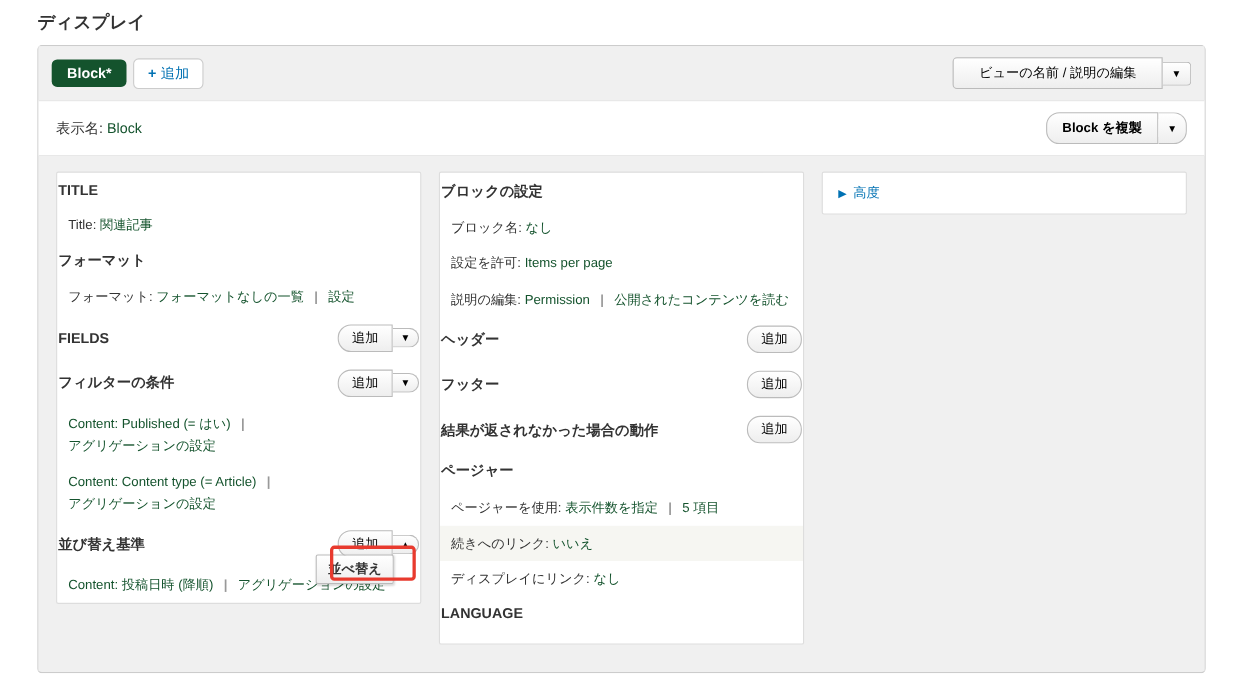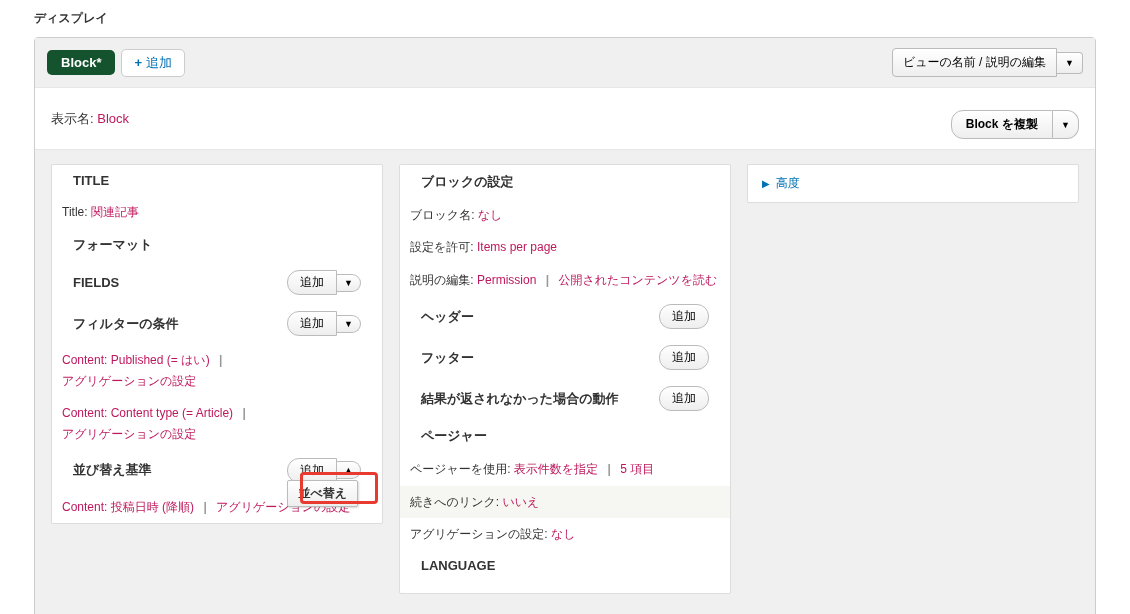--- a/index.html
+++ b/index.html
@@ -1,40 +1,40 @@
 <!DOCTYPE html>
 <html><head>
 <meta charset="utf-8">
 <style>
 * { box-sizing: border-box; margin: 0; padding: 0; }
 body { font-family: "Lucida Grande", "Lucida Sans Unicode", Arial, sans-serif; font-size: 12px; color: #333; background: #fff; }
 .page { width: 1130px; }
-.page-title { font-size: 12px; font-weight: bold; padding: 10px 14px 10px 34px; color: #333; }
+.page-title { font-size: 16px; font-weight: bold; padding: 10px 14px 10px 34px; color: #333; }
 .outer { border: 1px solid #ccc; margin: 0 34px; background: #f0f0f0; border-radius: 4px; padding-bottom: 1px; }
 
 .tabs-row { display: flex; align-items: center; justify-content: space-between; padding: 10px 12px; background: #f0f0f0; }
 .tabs-left { display: flex; align-items: center; gap: 6px; }
 .tab-chip { background: #14532d; color: #fff; border-radius: 5px; padding: 5px 14px; font-size: 13px; font-weight: bold; cursor: pointer; }
 .btn { display: inline-flex; align-items: center; background: #fff; border: 1px solid #ccc; border-radius: 5px; padding: 4px 12px; font-size: 13px; cursor: pointer; color: #0071b3; gap: 4px; }
 .plus { font-weight: bold; }
 .edit-view-row { display:flex; align-items:center; }
-.edit-view-btn { background: linear-gradient(#fff,#eee); border:1px solid #bbb; border-radius:4px 0 0 4px; padding:5px 10px; font-size:12px; cursor:pointer; }
+.edit-view-btn { background: linear-gradient(#fff,#eee); border:1px solid #bbb; border-radius:4px 0 0 4px; padding:5px 23px; font-size:12px; cursor:pointer; }
 .edit-view-dd { background: linear-gradient(#fff,#eee); border:1px solid #bbb; border-left:none; border-radius:0 4px 4px 0; padding:5px 8px; font-size:9px; cursor:pointer; }
 
 .name-row { background:#fff; border-top:1px solid #e6e6e6; border-bottom:1px solid #e6e6e6; padding:10px 16px; display:flex; align-items:center; justify-content:space-between; margin:0; }
 .name-row .lbl { font-size:13px; }
-.link { color:#be185d; cursor:pointer; }
-.clone-row { display:flex;margin-top:12px; }
+.link { color:#14532d; cursor:pointer; }
+.clone-row { display:flex; }
 .clone-btn { background: linear-gradient(#fff,#eee); border:1px solid #bbb; border-radius:12px 0 0 12px; padding:5px 14px; font-size:12px; font-weight:bold; cursor:pointer; }
 .clone-dd { background: linear-gradient(#fff,#eee); border:1px solid #bbb; border-left:none; border-radius:0 12px 12px 0; padding:5px 8px; font-size:9px; cursor:pointer; }
 
 .cols { display:flex; gap:16px; padding:14px 16px; background:#f0f0f0; }
 .col { flex:1; }
 .panel { background:#fff; border:1px solid #ddd; border-radius:2px; margin-bottom:10px; }
-.sect-title { font-weight:bold; font-size:13px; padding:8px 21px; display:flex; align-items:center; justify-content:space-between; }
+.sect-title { font-weight:bold; font-size:13px; padding:8px 1px; display:flex; align-items:center; justify-content:space-between; }
 .sect-title .actions { display:flex; align-items:center; }
 .mini-btn { background: linear-gradient(#fff,#eee); border:1px solid #bbb; border-radius:12px 0 0 12px; padding:3px 12px; font-size:12px; cursor:pointer; }
 .mini-dd { background: linear-gradient(#fff,#eee); border:1px solid #bbb; border-left:none; border-radius:0 12px 12px 0; padding:3px 7px; font-size:9px; cursor:pointer; }
 .mini-btn-solo { border-radius:12px; }
 .row { padding:6px 10px; font-size:12px; line-height:1.7; }
 .row.shade { background:#f6f6f2; }
 .sep { color:#999; margin:0 6px; font-weight:bold; }
 
 .dropdown-open { position:absolute; background: linear-gradient(#fff,#eee); border:1px solid #bbb; border-radius:2px; padding:4px 10px; font-size:12px; cursor:pointer; box-shadow:1px 1px 2px rgba(0,0,0,.15); }
 .red-box { position:absolute; border:3px solid #e83a2e; border-radius:4px; pointer-events:none; }
@@ -80,20 +80,26 @@
     <div class="cols">
 
       <div class="col">
         <div class="panel">
           <div class="sect-title">TITLE</div>
           <div class="row">
             <span>Title:</span>
             <span class="link">関連記事</span>
           </div>
           <div class="sect-title">フォーマット</div>
+          <div class="row">
+            <span>フォーマット:</span>
+            <span class="link">フォーマットなしの一覧</span>
+            <span class="sep">|</span>
+            <span class="link">設定</span>
+          </div>
           <div class="sect-title">
             <span>FIELDS</span>
             <span class="actions">
               <button class="mini-btn">追加</button>
               <button class="mini-dd">▼</button>
             </span>
           </div>
           <div class="sect-title">
             <span>フィルターの条件</span>
             <span class="actions">
@@ -169,21 +175,21 @@
             <span>ページャーを使用:</span>
             <span class="link">表示件数を指定</span>
             <span class="sep">|</span>
             <span class="link">5 項目</span>
           </div>
           <div class="row shade">
             <span>続きへのリンク:</span>
             <span class="link">いいえ</span>
           </div>
           <div class="row">
-            <span>アグリゲーションの設定:</span>
+            <span>ディスプレイにリンク:</span>
             <span class="link">なし</span>
           </div>
           <div class="sect-title">LANGUAGE</div>
           <div class="row">
             
             
           </div>
         </div>
       </div>
 

